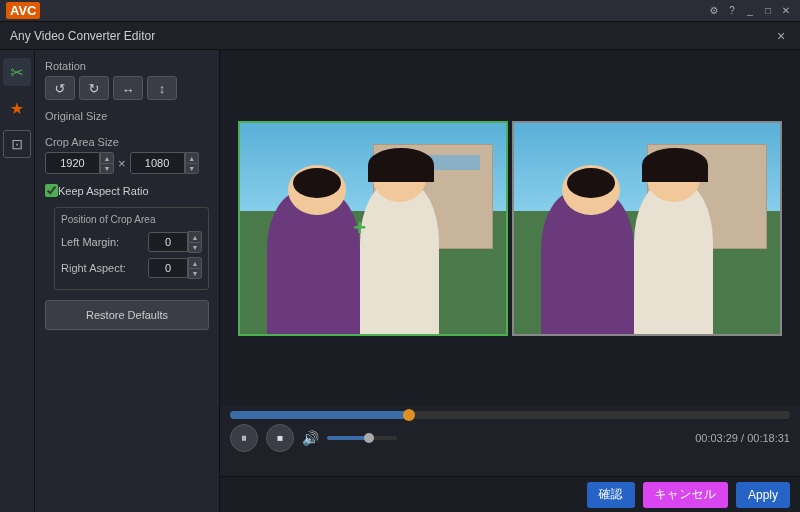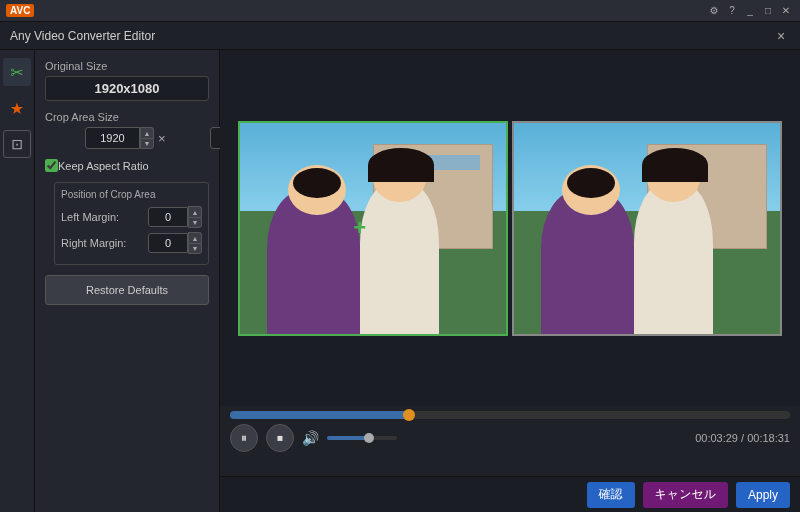--- a/index.html
+++ b/index.html
@@ -20,21 +20,21 @@
       background: #2a2d35;
       display: flex;
       align-items: center;
       padding: 0 6px;
       border-bottom: 1px solid #111;
     }
     .title-bar-logo {
       background: #e05a00;
       color: white;
       font-weight: bold;
-      font-size: 10px;
+      font-size: 13px;
       padding: 1px 4px;
       border-radius: 2px;
       margin-right: 20px;
     }
     .title-bar-tabs {
       display: flex;
       align-items: center;
       flex: 1;
       gap: 2px;
     }
@@ -186,21 +186,20 @@
     }
 
     .crop-size-row {
       display: flex;
       align-items: center;
       gap: 4px;
     }
     .num-input-group {
       display: flex;
       align-items: center;
-      margin-left: 40px;
     }
     .num-input {
       width: 55px;
       height: 22px;
       background: #1a1d23;
       border: 1px solid #555;
       border-radius: 3px 0 0 3px;
       color: #ddd;
       text-align: center;
       font-size: 11px;
@@ -423,21 +422,21 @@
       border: none;
       cursor: pointer;
       font-size: 12px;
       font-family: inherit;
     }
     .btn-confirm {
       background: #2563c4;
       color: white;
     }
     .btn-cancel {
-      background: #701a75;
+      background: #d946ef;
       color: white;
     }
     .btn-apply {
       background: #2563c4;
       color: white;
     }
 
     
     .status-bar {
       height: 22px;
@@ -516,24 +515,32 @@
   <div class="modal-body">
 
     <div class="left-toolbar">
       <div class="tool-btn active">✂</div>
       <div class="tool-btn" style="color:#e05a00;">★</div>
       <div class="tool-btn" style="color:#aaa; font-size:14px; border:1px solid #555; padding:2px;">⊡</div>
     </div>
 
     <div class="left-panel">
 
+      <div>
+        <div class="section-label">Rotation</div>
+        <div class="rotation-buttons">
+          <div class="rot-btn">↺</div>
+          <div class="rot-btn">↻</div>
+          <div class="rot-btn">↔</div>
+          <div class="rot-btn">↕</div>
+        </div>
+      </div>
 
       <div>
         <div class="section-label">Original Size</div>
-        <div class="orig-size-box">1920x1080</div>
       </div>
 
       <div>
         <div class="section-label">Crop Area Size</div>
         <div class="crop-size-row">
           <div class="num-input-group">
             <input class="num-input" type="text" value="1920" style="">
             <div class="num-spinners">
               <div class="spin-btn">▲</div>
               <div class="spin-btn">▼</div>
@@ -561,21 +568,21 @@
           <span class="margin-label">Left Margin:</span>
           <div class="margin-input-group">
             <input class="margin-input" type="text" value="0" style="">
             <div class="num-spinners">
               <div class="spin-btn">▲</div>
               <div class="spin-btn">▼</div>
             </div>
           </div>
         </div>
         <div class="margin-row">
-          <span class="margin-label">Right Margin:</span>
+          <span class="margin-label">Right Aspect:</span>
           <div class="margin-input-group">
             <input class="margin-input" type="text" value="0" style="">
             <div class="num-spinners">
               <div class="spin-btn">▲</div>
               <div class="spin-btn">▼</div>
             </div>
           </div>
         </div>
       </div>
 

